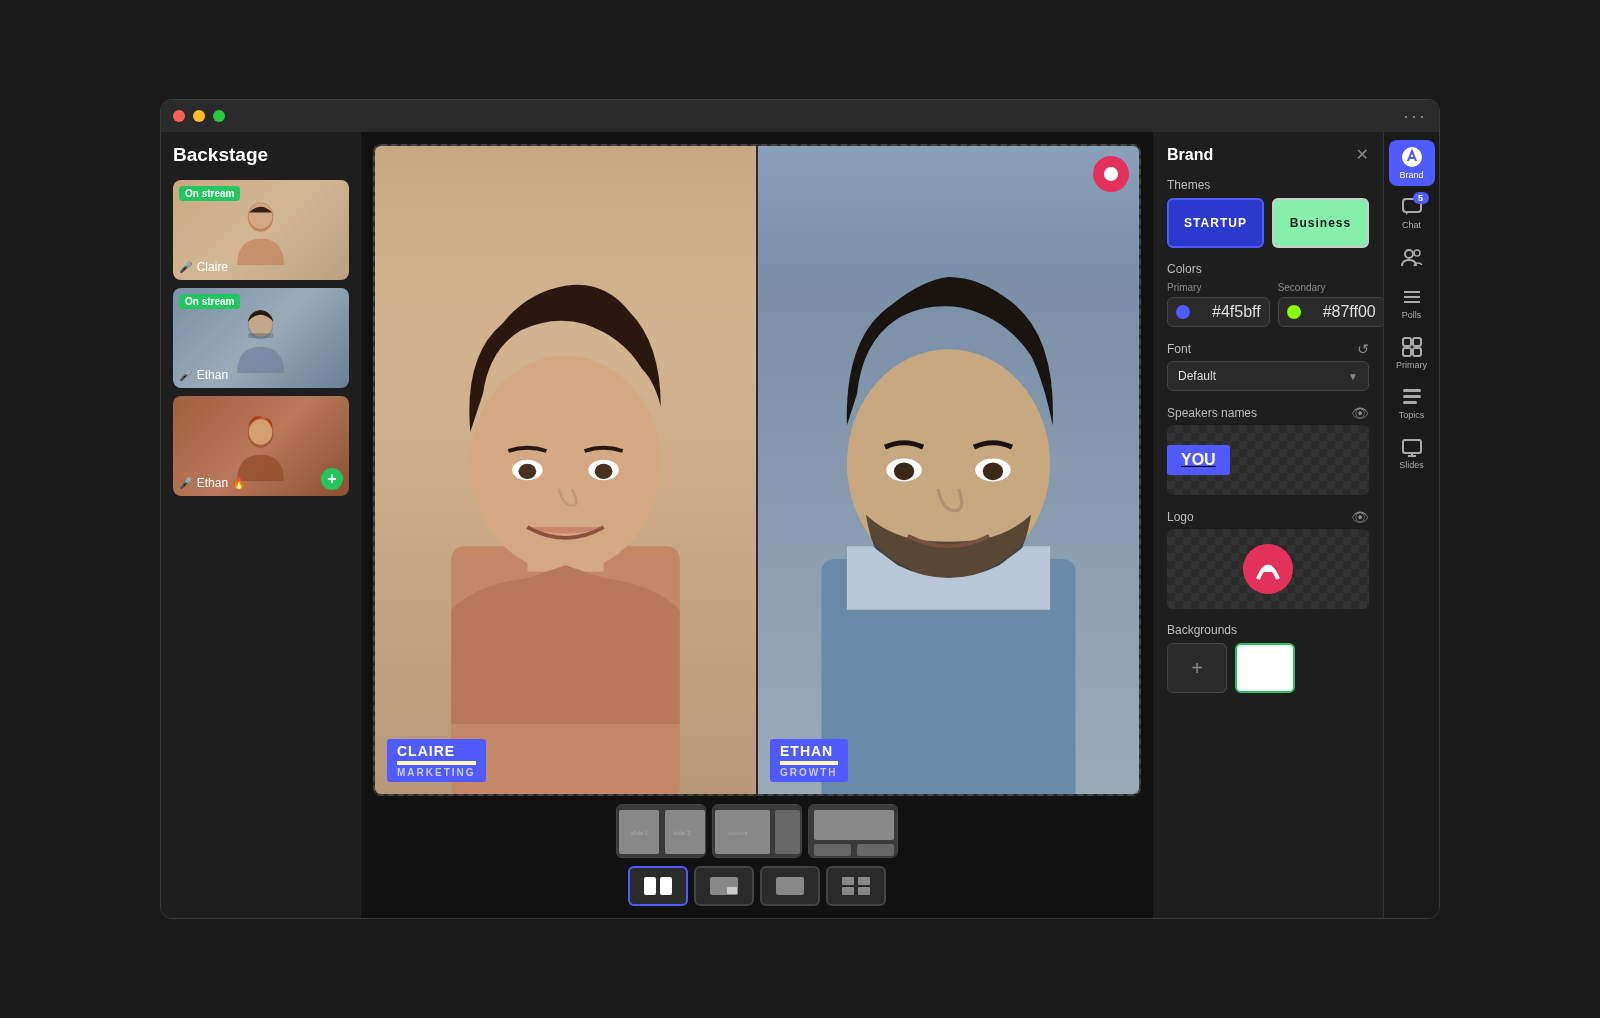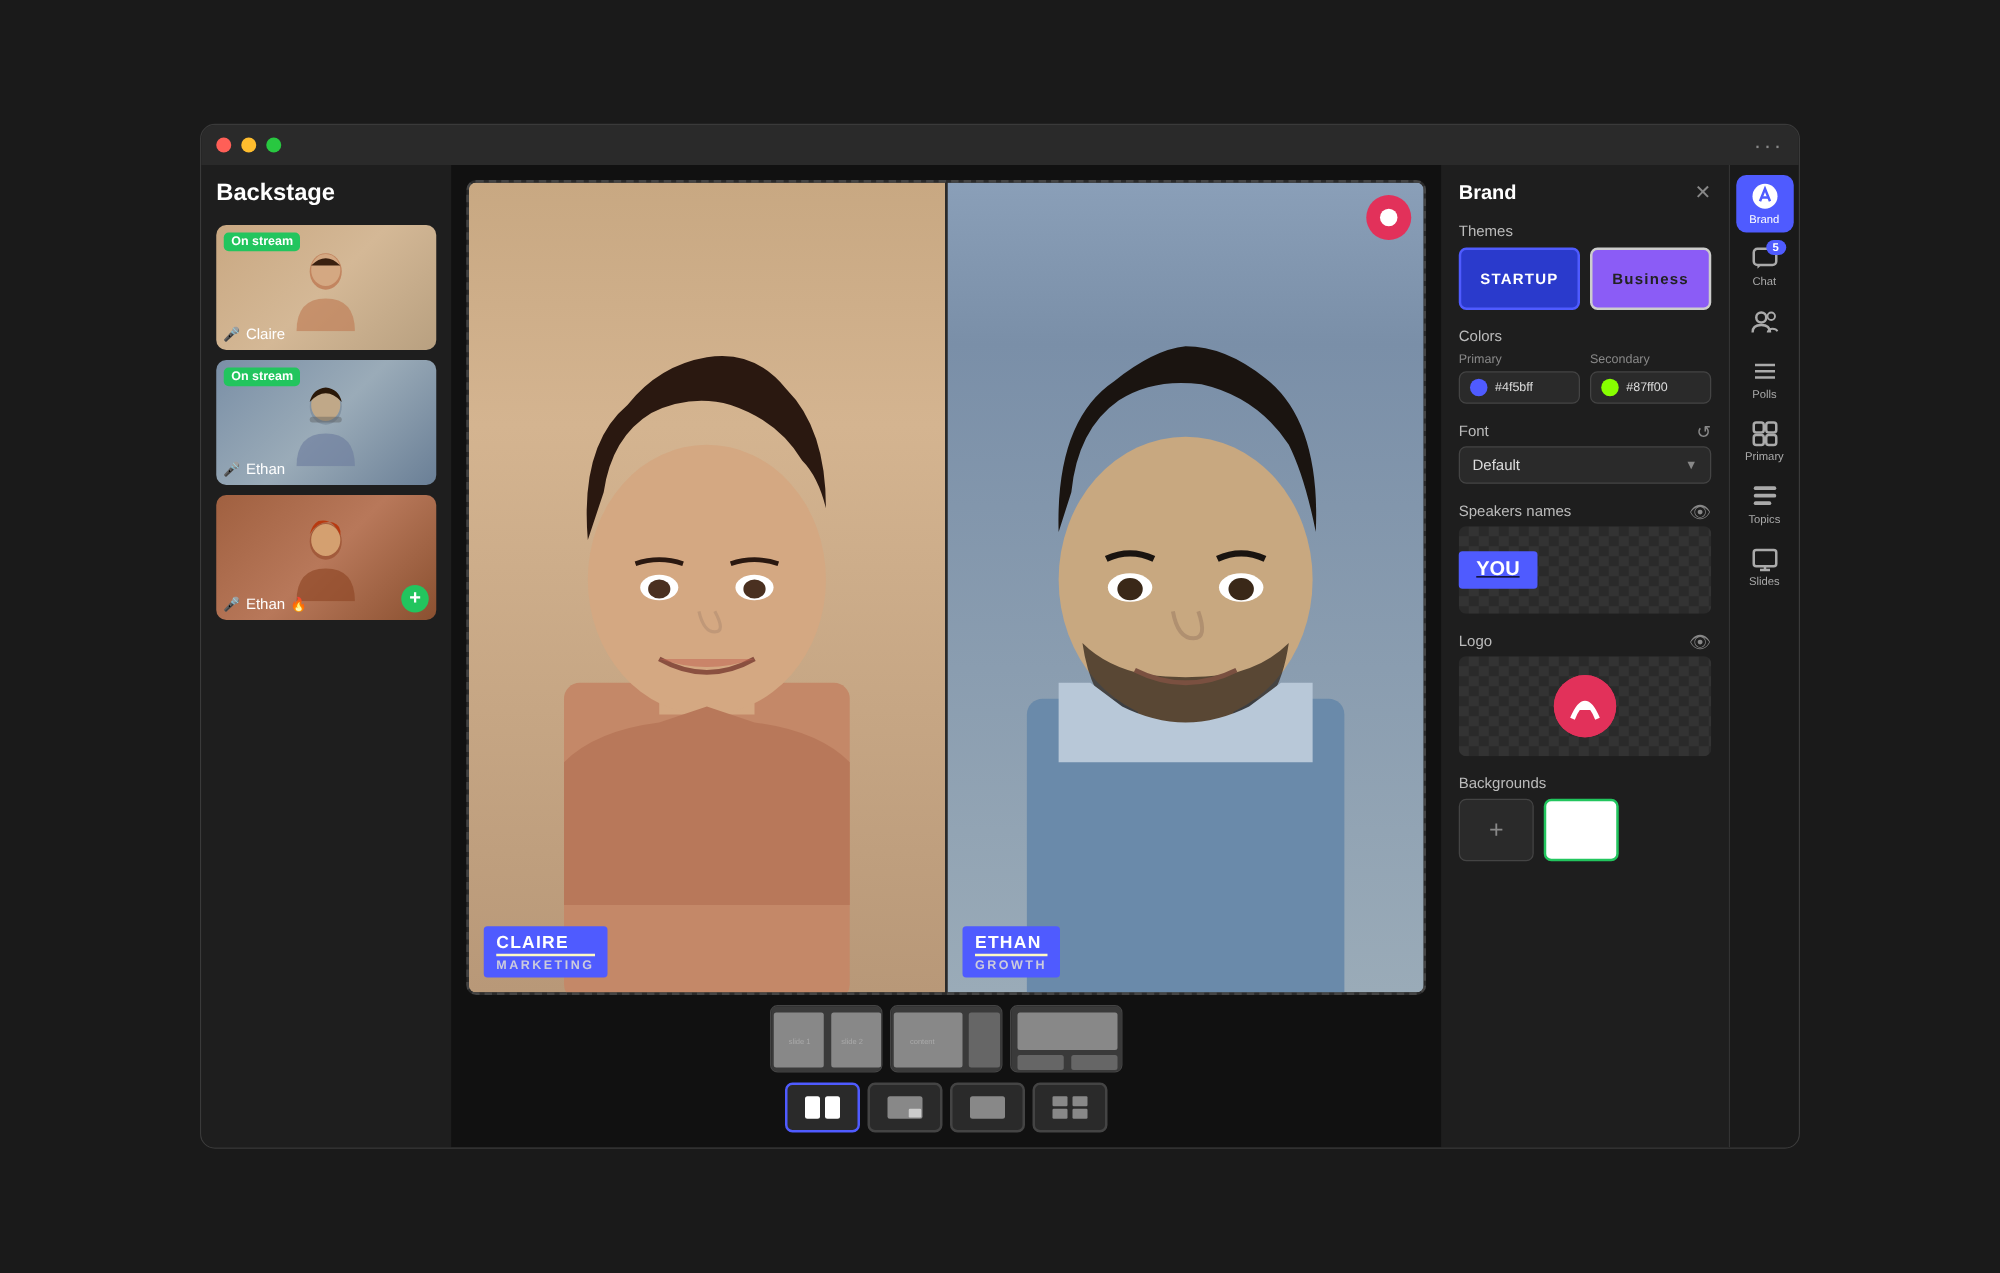--- a/index.html
+++ b/index.html
@@ -181,21 +181,21 @@
       font-weight: 800;
       text-transform: uppercase;
       letter-spacing: 1px;
     }
     .name-lower-third .role-text {
       color: #ccd;
       font-size: 10px;
       font-weight: 600;
       text-transform: uppercase;
       letter-spacing: 2px;
-      border-top: 2px solid #fef9c3;
+      border-top: 4px solid #fef9c3;
       padding-top: 2px;
       margin-top: 2px;
     }
     .record-btn-overlay {
       position: absolute;
       top: 10px;
       right: 10px;
       width: 36px; height: 36px;
       background: #e2315a;
       border-radius: 50%;
@@ -301,21 +301,21 @@
       border-color: #4f5bff;
     }
     .theme-startup .theme-bar {
       height: 3px;
       background: #fff;
       width: 60%;
       border-radius: 2px;
       margin-top: 3px;
     }
     .theme-business {
-      background: #8b5cf6;
+      background: #86efac;
       color: #222;
       border-color: #ccc;
     }
     .theme-business .theme-bar {
       height: 3px;
       background: #bbb;
       width: 60%;
       border-radius: 2px;
       margin-top: 3px;
     }
@@ -341,21 +341,21 @@
       align-items: center;
       gap: 6px;
       background: #2a2a2a;
       border: 1px solid #444;
       border-radius: 6px;
       padding: 5px 8px;
     }
     .color-dot {
       width: 14px; height: 14px; border-radius: 50%;
     }
-    .color-hex { color: #ddd; font-size: 10px; }
+    .color-hex { color: #ddd; font-size: 16px; margin-left: 16px; }
     
     .font-row {
       display: flex;
       align-items: center;
       justify-content: space-between;
       margin-bottom: 4px;
     }
     .font-select {
       display: flex;
       align-items: center;

